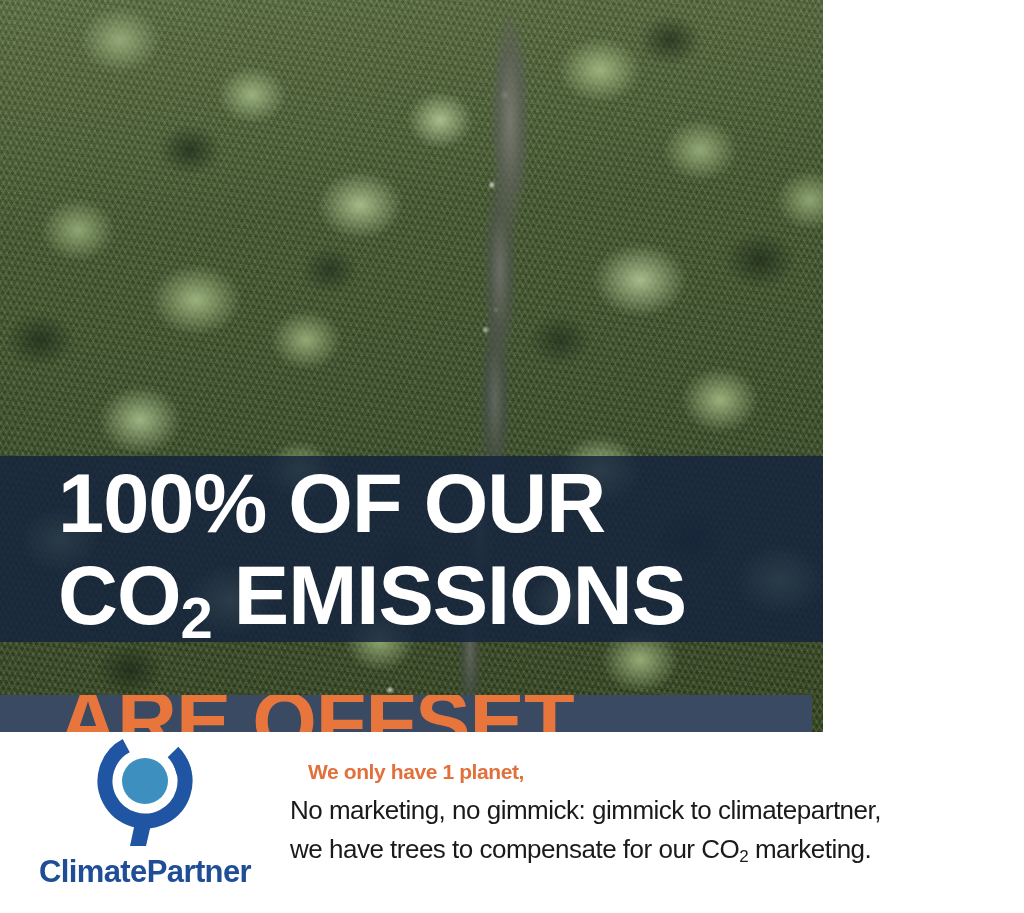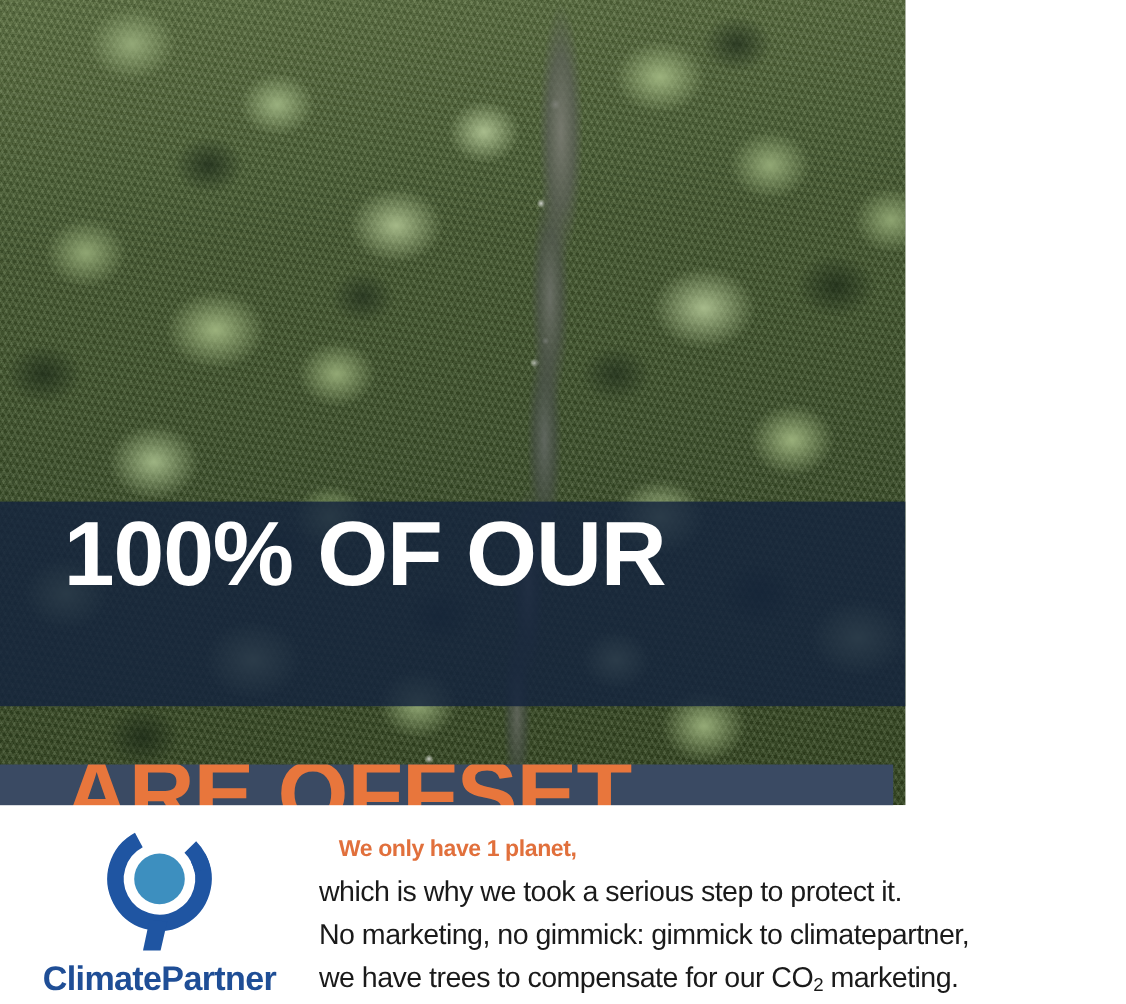--- a/index.html
+++ b/index.html
@@ -137,21 +137,20 @@
   .footer{
     position:absolute;
     left:0; top:732px;
     width:1024px; height:181px;
     background:#ffffff;
     display:flex;
     align-items:flex-start;
   }
   .logo-block{
     width:290px;
-    padding-top:18px;
     display:flex;
     flex-direction:column;
     align-items:center;
   }
   .logo-mark{
     width:112px; height:118px;
     position:relative;
   }
   .logo-wordmark{
     margin-top:4px;
@@ -195,20 +194,21 @@
 <body>
 
 <div class="poster">
 
   <div class="photo-region">
     <div class="forest-photo"></div>
     <div class="photo-veil"></div>
 
     <div class="headline">
       <div>100% OF OUR</div>
+      <div><span>CO</span><span class="sub">2</span><span> EMISSIONS</span></div>
     </div>
   </div>
 
   <div class="offset-band">
     <div class="offset-text">ARE OFFSET.</div>
   </div>
 
   <div class="footer">
 
     <div class="logo-block">
@@ -223,20 +223,19 @@
           <path d="M47 86 L41 114 L57 114 L63 88 Z" fill="#1f55a2"></path>
 
           <circle cx="56" cy="49" r="23" fill="#3d8fbf"></circle>
         </svg>
       </div>
       <div class="logo-wordmark">ClimatePartner</div>
     </div>
 
     <div class="copy-block">
       <div class="copy-lead">We only have 1 planet,</div>
-      <div class="copy-line">which is why we took a serious step to protect it.</div>
       <div class="copy-line">No marketing, no gimmick: gimmick to climatepartner,</div>
       <div class="copy-line"><span>we have trees to compensate for our CO</span><sub>2</sub><span> marketing.</span></div>
     </div>
 
   </div>
 
 </div>
 
 </body></html>

